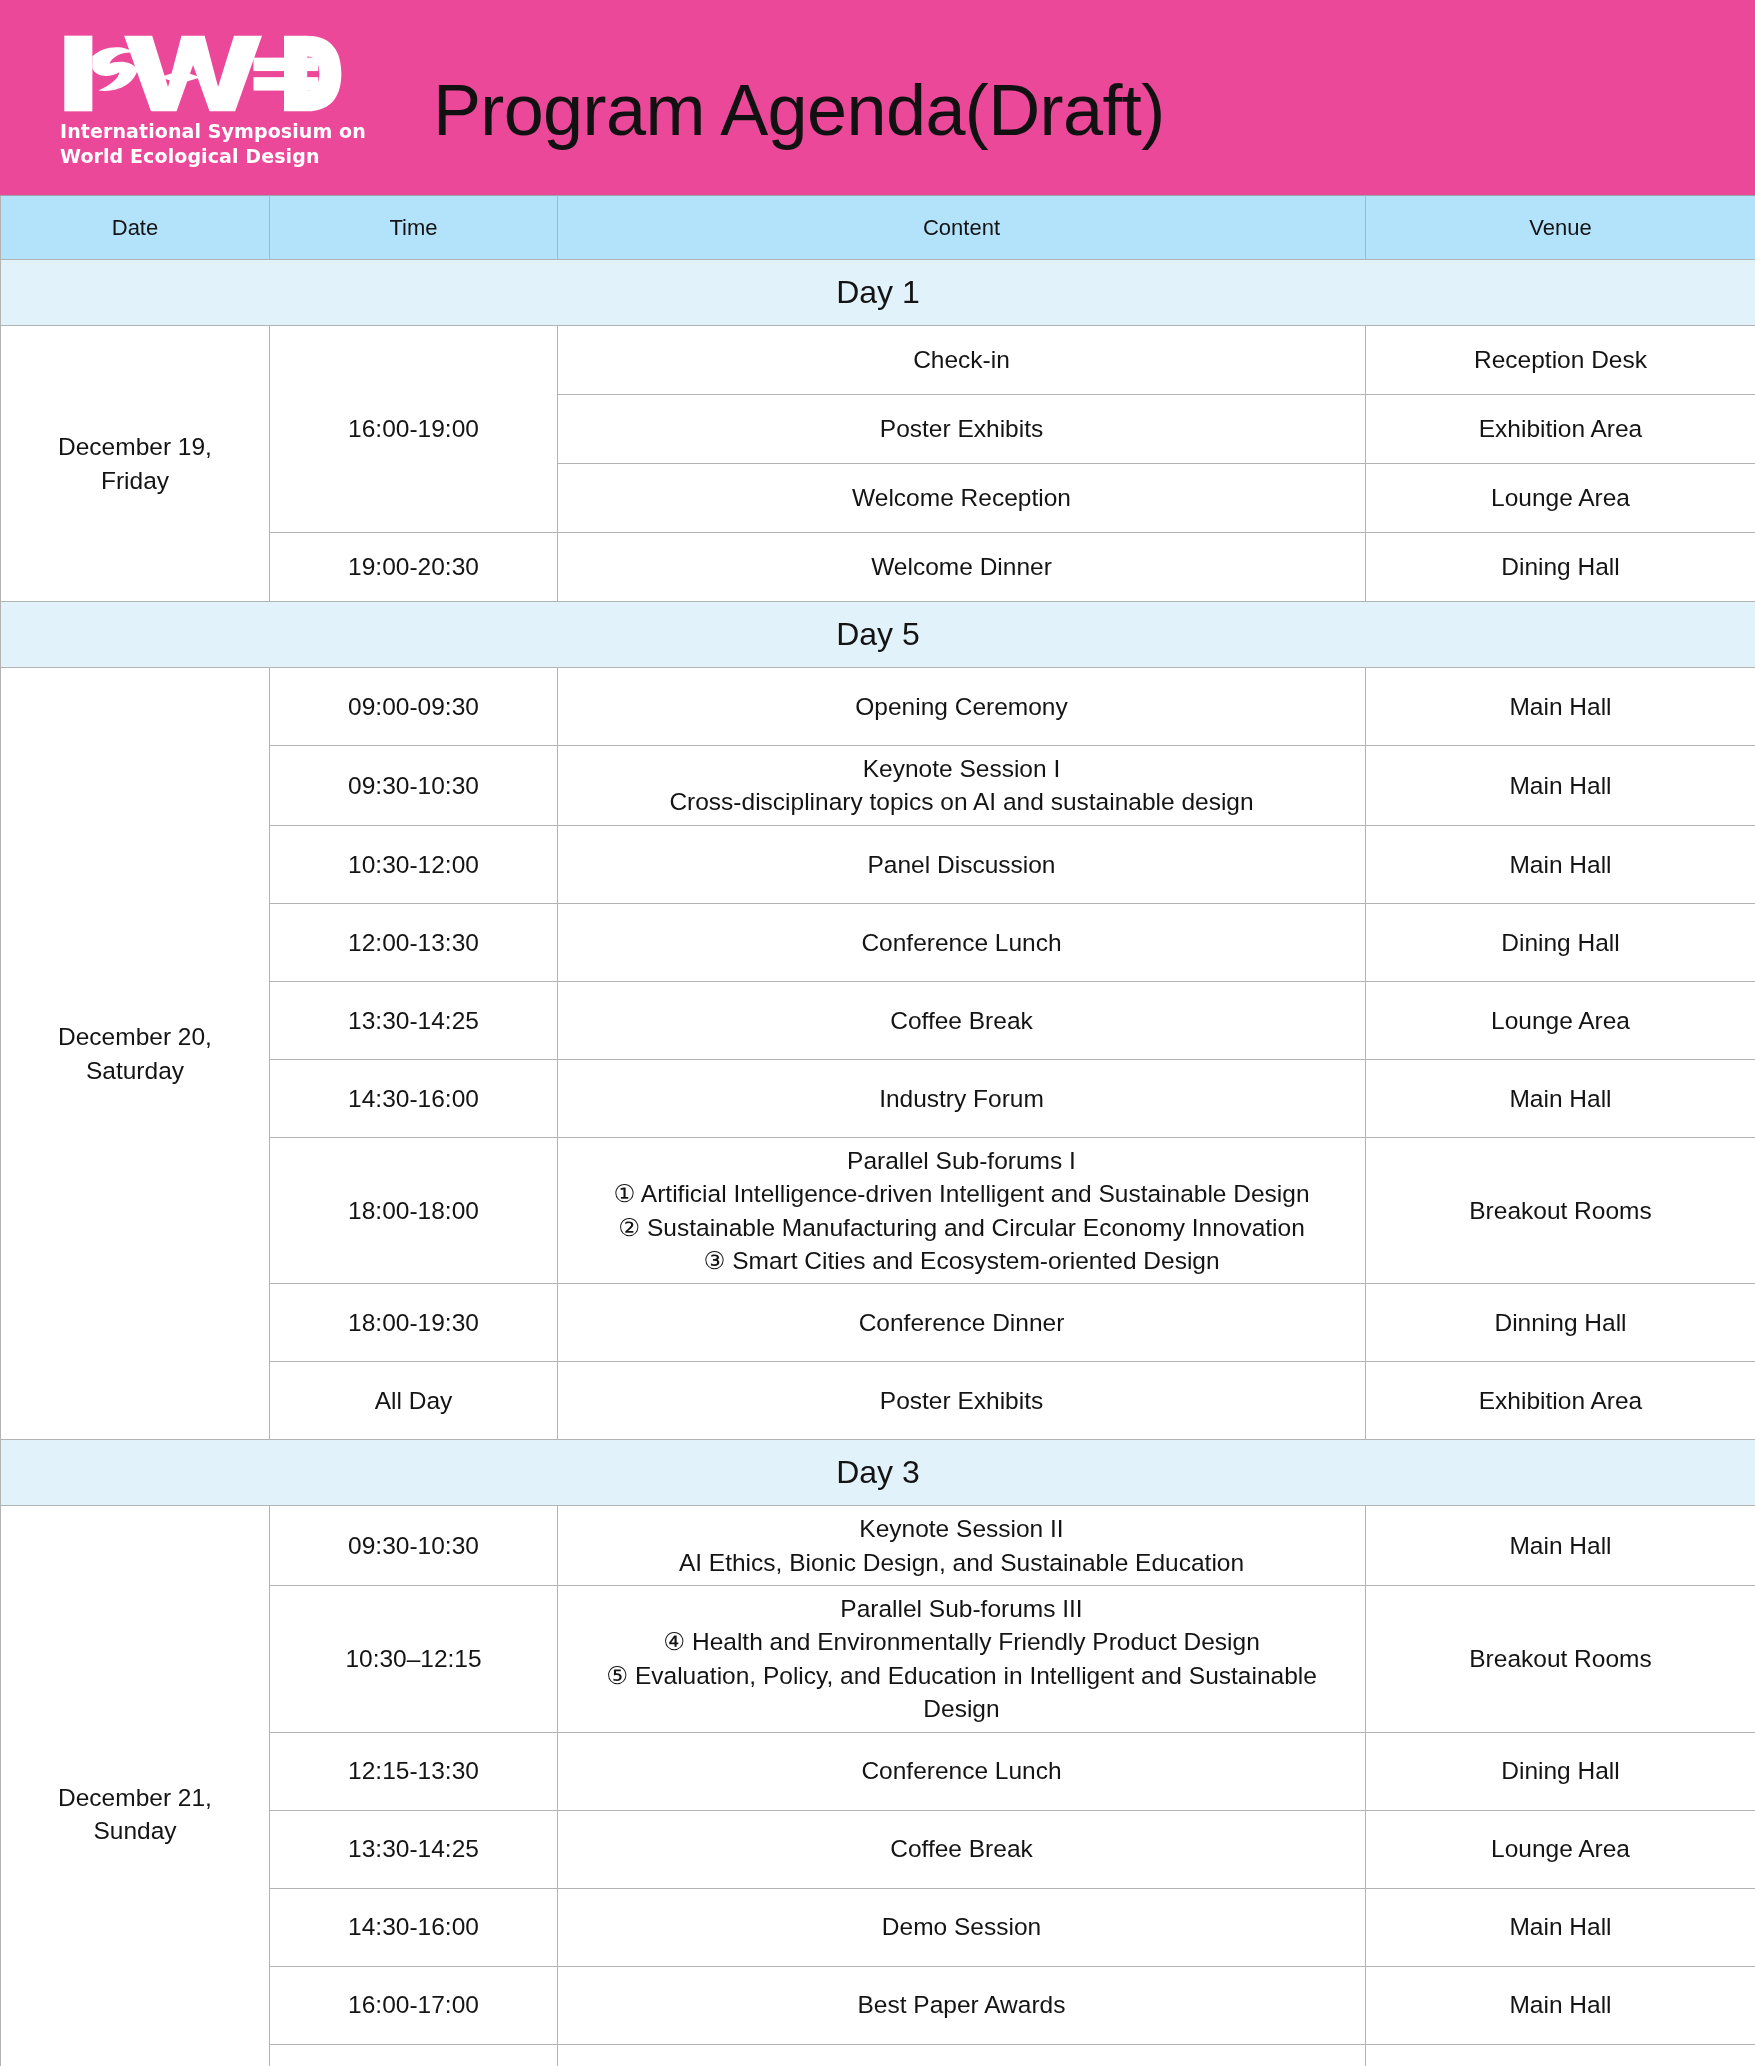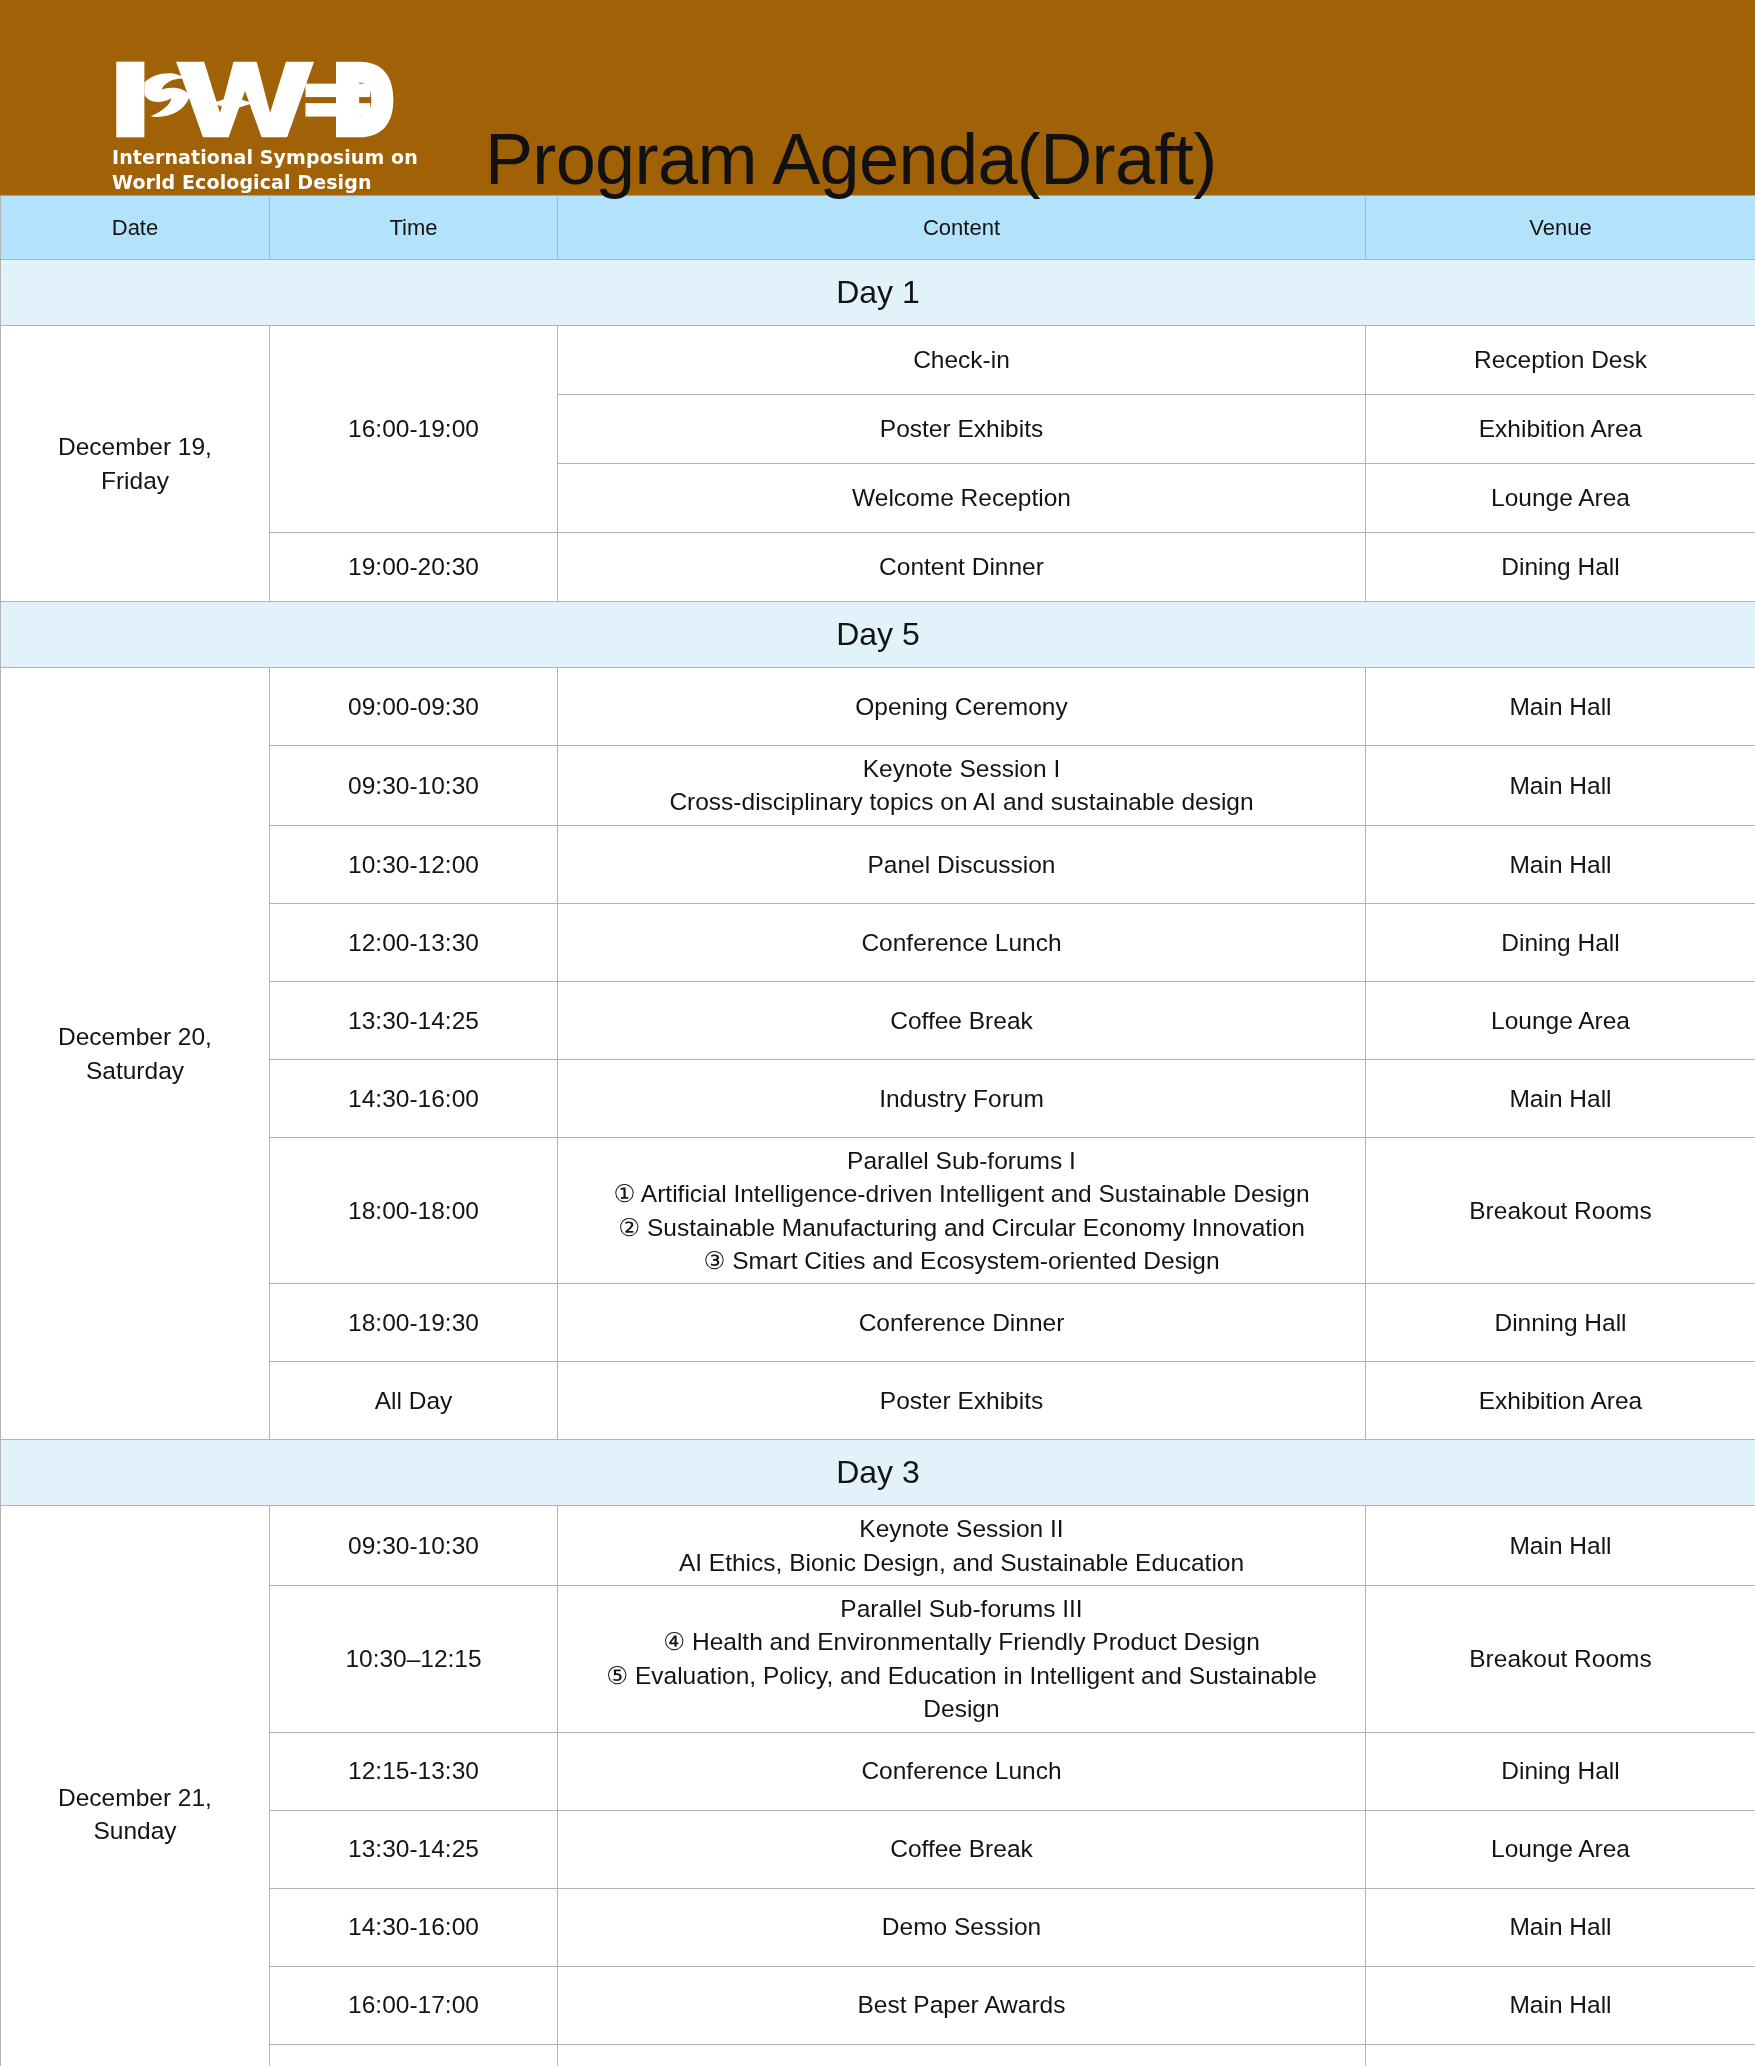--- a/index.html
+++ b/index.html
@@ -9,25 +9,25 @@
   }
   body {
     width: 1755px;
     font-family: "Liberation Sans", sans-serif;
     color: #1a1a1a;
     -webkit-font-smoothing: antialiased;
   }
 
   
   .banner {
-    background: #a16207;
+    background: #ec4899;
     height: 195px;
     display: flex;
-    align-items: flex-end;
-    padding-left: 112px;
+    align-items: center;
+    padding-left: 60px;
     position: relative;
   }
   .logo-block {
     display: flex;
     flex-direction: column;
     justify-content: center;
     margin-right: 67px;
     padding-top: 6.1px;
   }
   .logo-mark {
@@ -158,21 +158,21 @@
     <tr class="r-short">
       <td class="content-cell">Poster Exhibits</td>
       <td class="venue-cell">Exhibition Area</td>
     </tr>
     <tr class="r-short">
       <td class="content-cell">Welcome Reception</td>
       <td class="venue-cell">Lounge Area</td>
     </tr>
     <tr class="r-short">
       <td class="time-cell">19:00-20:30</td>
-      <td class="content-cell">Content Dinner</td>
+      <td class="content-cell">Welcome Dinner</td>
       <td class="venue-cell">Dining Hall</td>
     </tr>
 
     <tr class="day-row">
       <td colspan="4">Day 5</td>
     </tr>
     <tr class="r-tall">
       <td class="date-cell multiline" rowspan="9">December 20,
 Saturday</td>
       <td class="time-cell">09:00-09:30</td>

